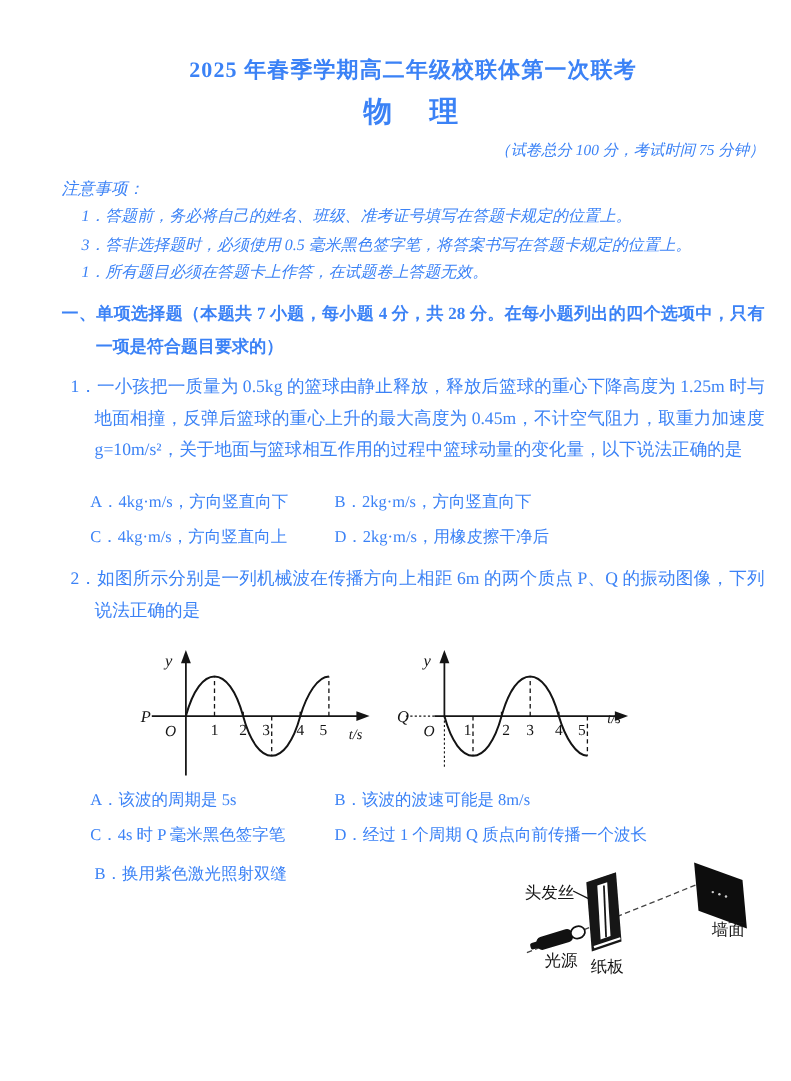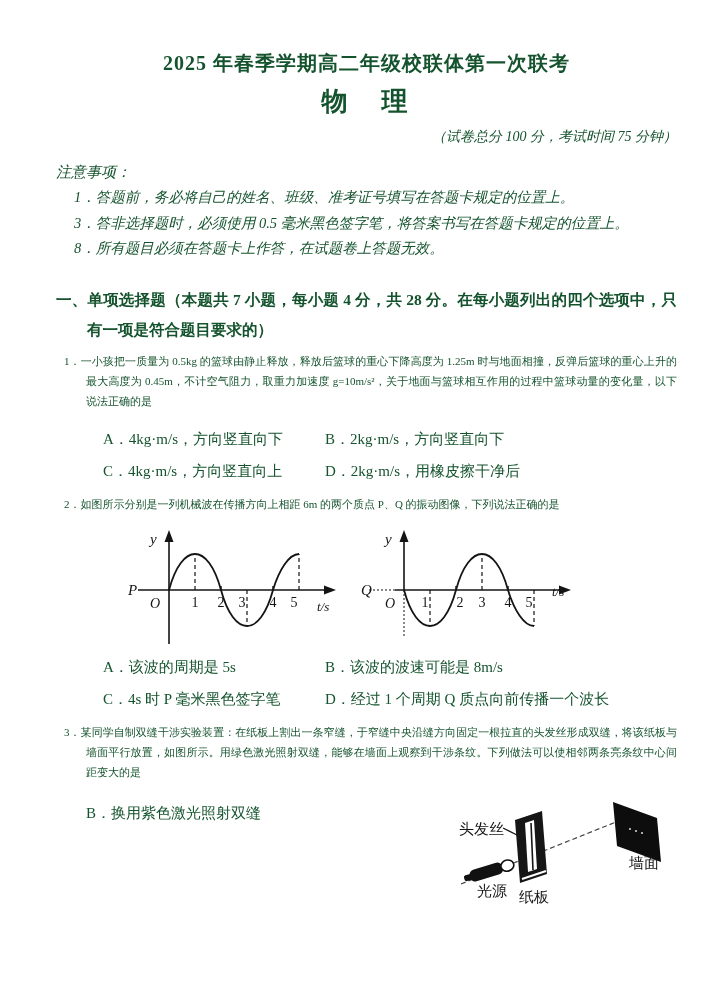--- a/index.html
+++ b/index.html
@@ -1,33 +1,33 @@
 <!DOCTYPE html>
 <html><head>
 <meta charset="utf-8">
 <style>
   html,body { margin:0; padding:0; background:#ffffff; }
   .page {
     width:719px; height:983px; margin:0 auto; background:#ffffff;
-    box-sizing:border-box; padding:50px 42px 0 56px; overflow:hidden;
-    font-family:"Liberation Serif","DejaVu Serif",serif; color:#14532d;
+    box-sizing:border-box; padding:50px 24px 0 56px; overflow:hidden;
+    font-family:"Liberation Serif","DejaVu Serif",serif; color:#3b82f6;
   }
   .title { font-size:20px; font-weight:700; text-align:center; letter-spacing:1px; }
   .subject { font-size:26px; font-weight:700; text-align:center; margin-top:7px; letter-spacing:4px; }
   .exam-info { font-size:14px; text-align:right; margin-top:9px; font-style:italic; }
   .notes { margin-top:13px; font-size:14.5px; line-height:1.75; font-style:italic; }
   .notes-heading { font-weight:400; font-size:15px; }
   .note-item { margin-left:18px; padding-left:2em; text-indent:-2em; text-align:justify; }
   .section-heading {
-    margin-top:24px; font-weight:700; font-size:15.5px; line-height:1.9;
+    margin-top:10px; font-weight:700; font-size:15.5px; line-height:1.9;
     padding-left:2em; text-indent:-2em; text-align:justify;font-family:Liberation Serif, serif;
   }
-  .q { font-size:11px; line-height:1.8; margin-top:8px; margin-left:8px;
+  .q { font-size:16px; line-height:1.8; margin-top:8px; margin-left:8px;
        padding-left:22px; text-indent:-22px; text-align:justify; }
-  .opts2 { display:grid; grid-template-columns:222px 1fr; margin-left:47px;
+  .opts2 { display:grid; grid-template-columns:222px 1fr; margin-left:26px;
            font-size:15px; line-height:2.15; }
   .opts1 { margin-left:30px; font-size:15px; line-height:2.05; }
   .opts1 div { margin-top:4px; }
   .fig-row { display:flex; gap:10px; margin:4px 0 0 68px; }
   .q3-row { display:flex; align-items:flex-start; }
   .q3-row .opts1 { flex:1 0 auto; }
   .q3-fig { width:272px; flex:none; margin:-4px -48px 0 0; }
   svg text { fill:#141414; }
 </style>
 </head>
@@ -36,21 +36,21 @@
 <div class="page">
 
   <div class="title">2025 年春季学期高二年级校联体第一次联考</div>
   <div class="subject">物　理</div>
   <div class="exam-info">（试卷总分 100 分，考试时间 75 分钟）</div>
 
   <div class="notes">
     <div class="notes-heading">注意事项：</div>
     <div class="note-item">1．答题前，务必将自己的姓名、班级、准考证号填写在答题卡规定的位置上。</div>
     <div class="note-item">3．答非选择题时，必须使用 0.5 毫米黑色签字笔，将答案书写在答题卡规定的位置上。</div>
-    <div class="note-item">8．所有题目必须在答题卡上作答，在试题卷上答题无效。</div>
+    <div class="note-item">1．所有题目必须在答题卡上作答，在试题卷上答题无效。</div>
   </div>
 
   <div class="section-heading">一、单项选择题（本题共 7 小题，每小题 4 分，共 28 分。在每小题列出的四个选项中，只有一项是符合题目要求的）</div>
 
   <p class="q"><span>1．</span><span>一小孩把一质量为 0.5kg 的篮球由静止释放，释放后篮球的重心下降高度为 1.25m 时与地面相撞，反弹后篮球的重心上升的最大高度为 0.45m，不计空气阻力，取重力加速度 g=10m/s²，关于地面与篮球相互作用的过程中篮球动量的变化量，以下说法正确的是</span></p>
   <div class="opts2">
     <div>A．4kg·m/s，方向竖直向下</div>
     <div>B．2kg·m/s，方向竖直向下</div>
     <div>C．4kg·m/s，方向竖直向上</div>
     <div>D．2kg·m/s，用橡皮擦干净后</div>
@@ -113,21 +113,20 @@
     </svg>
   </div>
 
   <div class="opts2">
     <div>A．该波的周期是 5s</div>
     <div>B．该波的波速可能是 8m/s</div>
     <div>C．4s 时 P 毫米黑色签字笔</div>
     <div>D．经过 1 个周期 Q 质点向前传播一个波长</div>
   </div>
 
-  <p class="q"><span>3．</span><span>某同学自制双缝干涉实验装置：在纸板上割出一条窄缝，于窄缝中央沿缝方向固定一根拉直的头发丝形成双缝，将该纸板与墙面平行放置，如图所示。用绿色激光照射双缝，能够在墙面上观察到干涉条纹。下列做法可以使相邻两条亮条纹中心间距变大的是</span></p>
 
   <div class="q3-row">
     <div class="opts1">
       <div>B．换用紫色激光照射双缝</div>
 
     </div>
 
     <svg class="q3-fig" width="272" height="120" viewBox="0 0 272 120">
 
       <line x1="8" y1="94" x2="168" y2="30" stroke="#444444" stroke-width="1.2" stroke-dasharray="5 3"></line>

